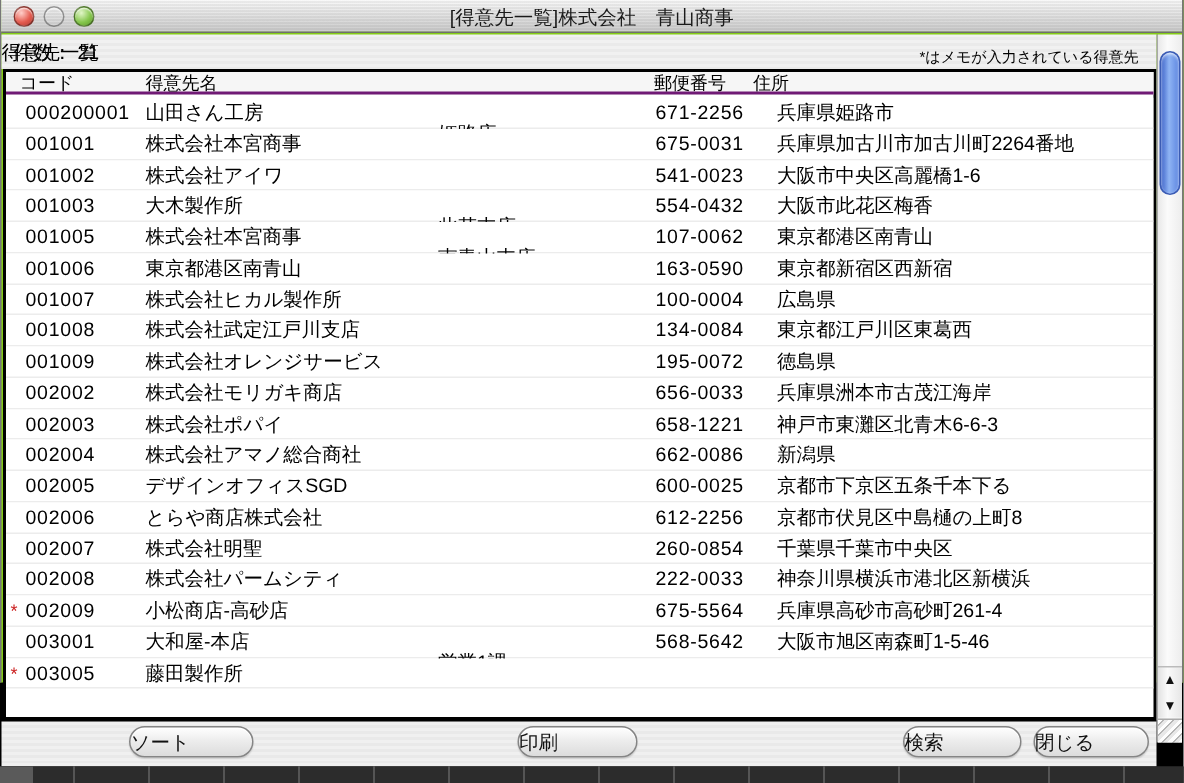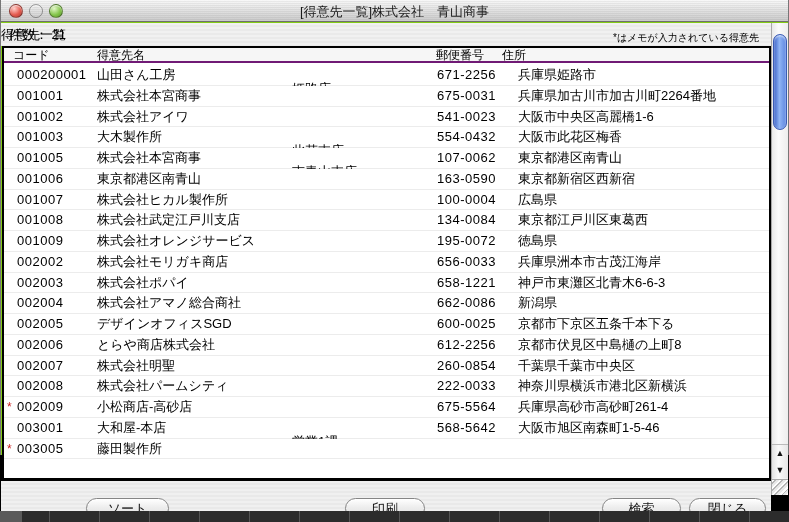--- a/index.html
+++ b/index.html
@@ -66,23 +66,22 @@
   
   .buttonbar {
     position: absolute; left: 0; right: 17px; top: 481px; height: 30px;
     background: repeating-linear-gradient(180deg,#f0f0f0 0 2px,#e9e9e9 2px 4px);
   }
   .aqua-btn {
     position: absolute; top: 3px; height: 21px; border-radius: 11px;
     border: 1px solid #858585;
     background: linear-gradient(#ffffff, #ededed 45%, #dcdcdc);
     box-shadow: 0 1px 1px rgba(0,0,0,0.15), inset 0 1px 0 #fff;
-    font-size: 13px; color: #111; text-align: center; line-height: 19px;
+    font-size: 13px; color: #111; text-align: left; line-height: 19px;
     cursor: default;
-    margin-top: 14px;
   }
   .btn-sort   { left: 85px;  width: 83px; }
   .btn-print  { left: 344px; width: 80px; }
   .btn-search { left: 601px; width: 79px; }
   .btn-close  { left: 688px; width: 77px; }
   
   .scrollbar {
     position: absolute; right: 0; top: 23px; width: 17px; height: 472px;
     background: linear-gradient(90deg,#e9e9e9,#fbfbfb 40%,#ededed);
     border-left: 1px solid #a8a8a8;

